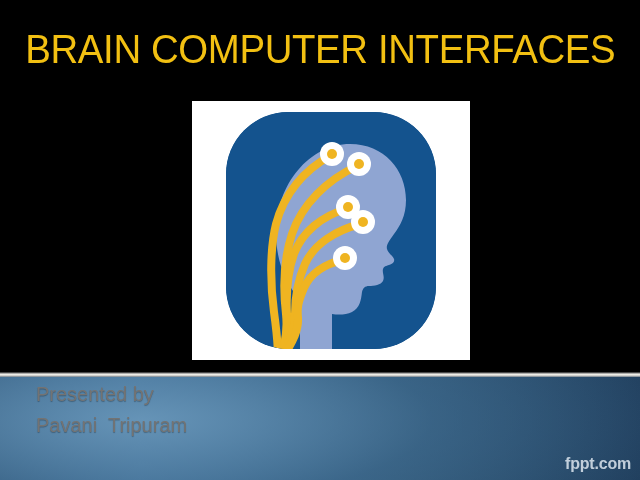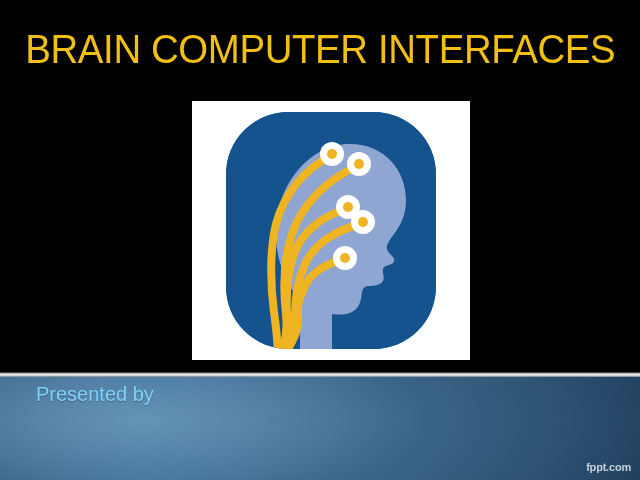--- a/index.html
+++ b/index.html
@@ -92,35 +92,35 @@
           rgba(31,58,88,0.0) 78%),
       linear-gradient(to right, #2d5374 0%, #3c6a91 22%, #2b516f 62%, #1d3a58 100%);
   }
   .footer-lines {
     position: absolute;
     left: 36px;
     top: 379px;
     width: 430px;
   }
   .footer-line {
-    color: #7dd3fc;
+    color: #737373;
     font-size: 20px;
     line-height: 31px;
     font-weight: 400;
     white-space: pre;
     text-shadow: 0 1px 1px rgba(0,0,0,0.28);
     font-family: "Liberation Sans", sans-serif;
   }
 
   .watermark {
     position: absolute;
     right: 9px;
     bottom: 7px;
     color: rgba(232,240,248,0.80);
-    font-size: 11px;
+    font-size: 16px;
     font-weight: bold;
     letter-spacing: -0.2px;
     font-family: "Liberation Sans", sans-serif;
   }
 </style>
 </head>
 <body>
 
 <div class="slide">
 
@@ -191,17 +191,18 @@
       </svg>
     </div>
   </div>
 
   <div class="divider"></div>
 
   <div class="footer-band"></div>
 
   <div class="footer-lines">
     <div class="footer-line">Presented by</div>
+    <div class="footer-line">Pavani  Tripuram</div>
   </div>
 
   <div class="watermark">fppt.com</div>
 
 </div>
 
 </body></html>

